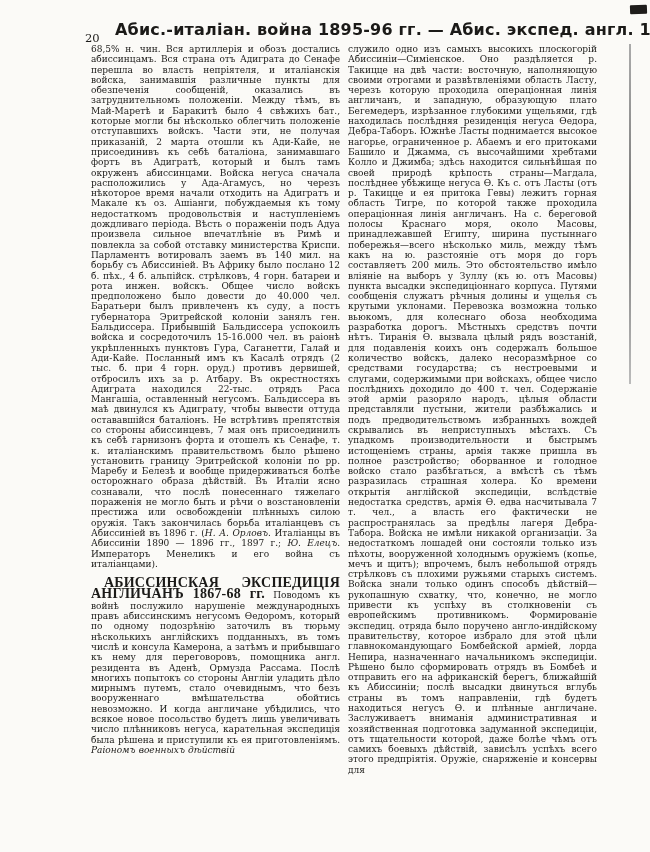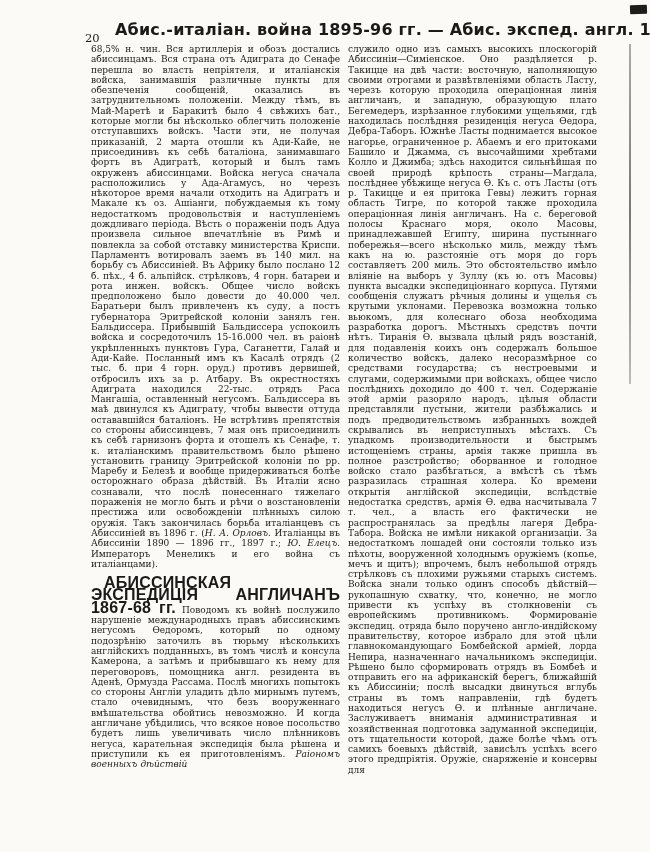--- a/index.html
+++ b/index.html
@@ -47,24 +47,24 @@
     width: 249px; height: 760px;
     overflow: hidden;
     text-align: justify;
     font-size: 9px;
     line-height: 10.3px;
     word-spacing: 0.3px;
   }
   .para { margin: 0; }
   .para.indent { text-indent: 13px; margin-top: 9px; }
   .article-heading {
-    font-family: Liberation Sans, sans-serif;
+    font-family: Liberation Serif, serif;
     font-weight: bold;
     font-style: normal;
-    font-size: 16px;
+    font-size: 14px;
     letter-spacing: 0.2px;
   }
   i { font-style: italic; }
   .corner-mark {
     position: absolute;
     right: 3px; top: 5px;
     width: 17px; height: 9px;
     background: #1f1d1b;
     transform: rotate(-2deg);
     border-radius: 1px;

